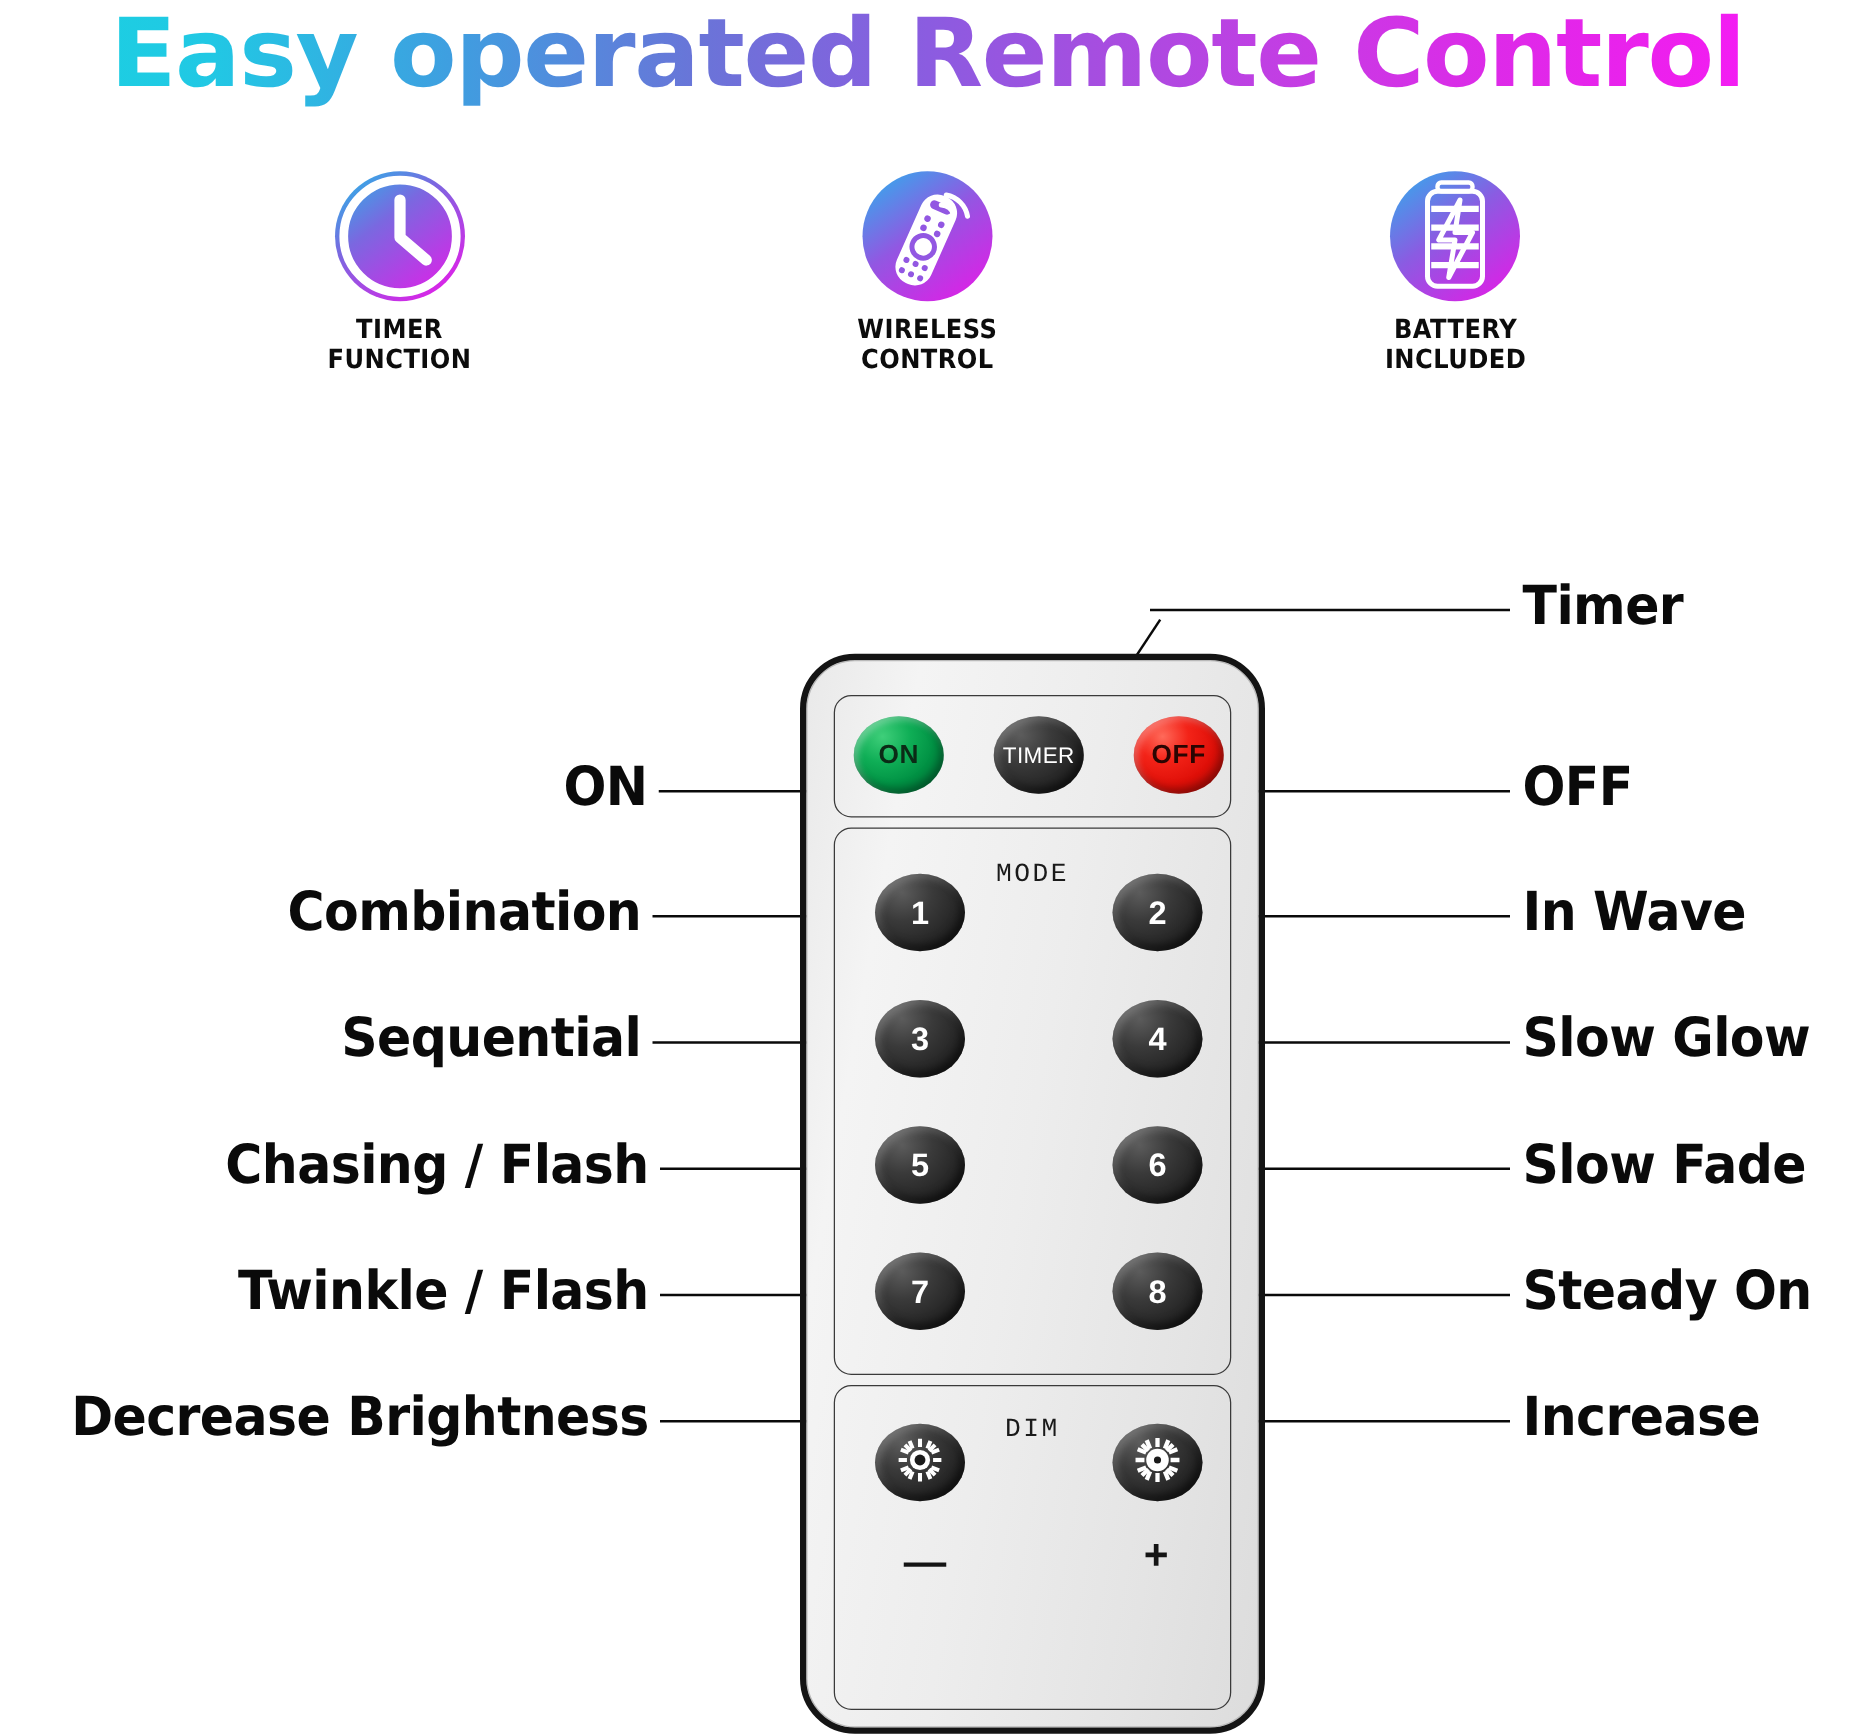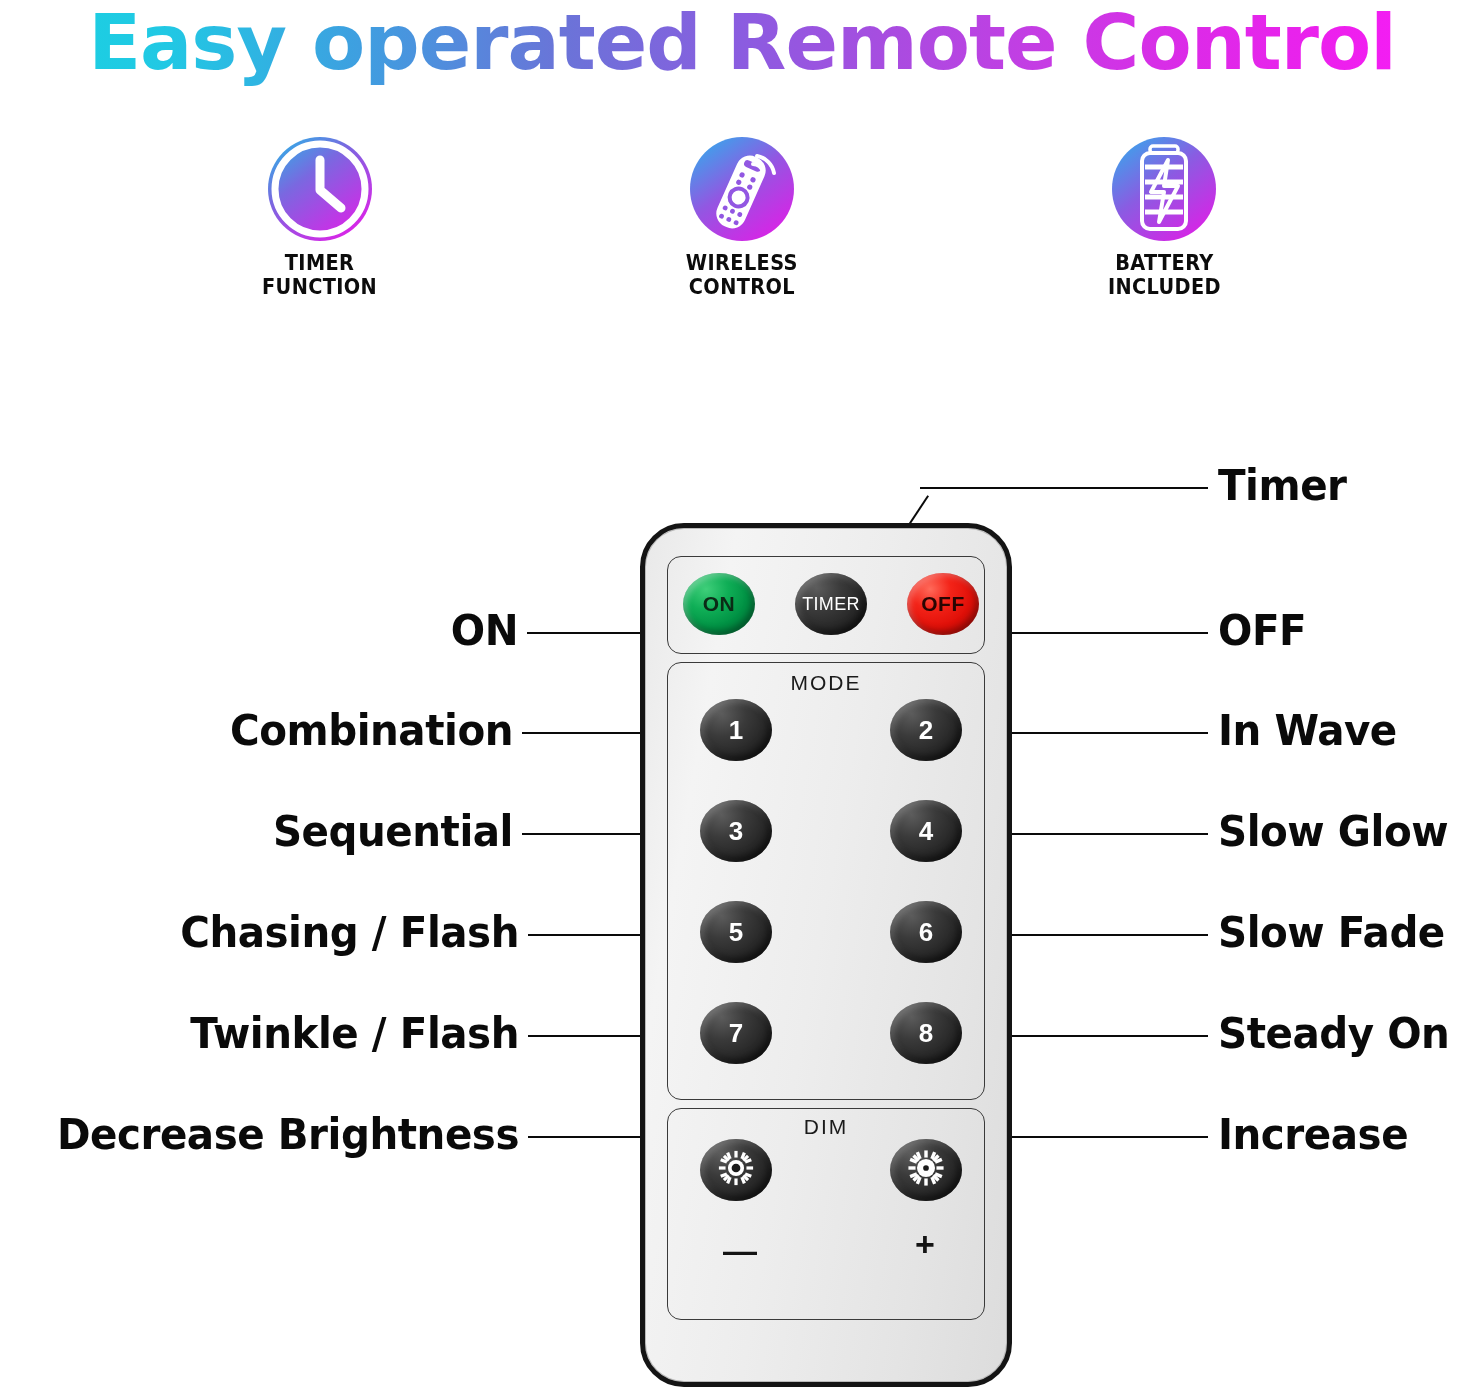--- a/index.html
+++ b/index.html
@@ -63,29 +63,30 @@
   }
   .panel{
     position:absolute;
     left:22px;right:22px;
     border:1.6px solid #3a3a3a;
     border-radius:14px;
     box-sizing:border-box;
   }
   #panel-power{top:28px;height:98px;}
   #panel-mode{top:134px;height:438px;}
-  #panel-dim{top:580px;height:212px;}
+  #panel-dim{top:580px;height:260px;}
 
   .panel-title{
     position:absolute;left:0;width:100%;
     text-align:center;
     font-size:21px;
     color:#1a1a1a;
     letter-spacing:2px;
-    font-family:Liberation Sans, sans-serif;
+    font-family:Liberation Mono, monospace;
+    margin-top:18px;
   }
 
   .btn{
     position:absolute;
     border-radius:50%;
     display:flex;align-items:center;justify-content:center;
     font-family:"Liberation Sans",sans-serif;
   }
   .btn-round{
     width:72px;height:62px;

